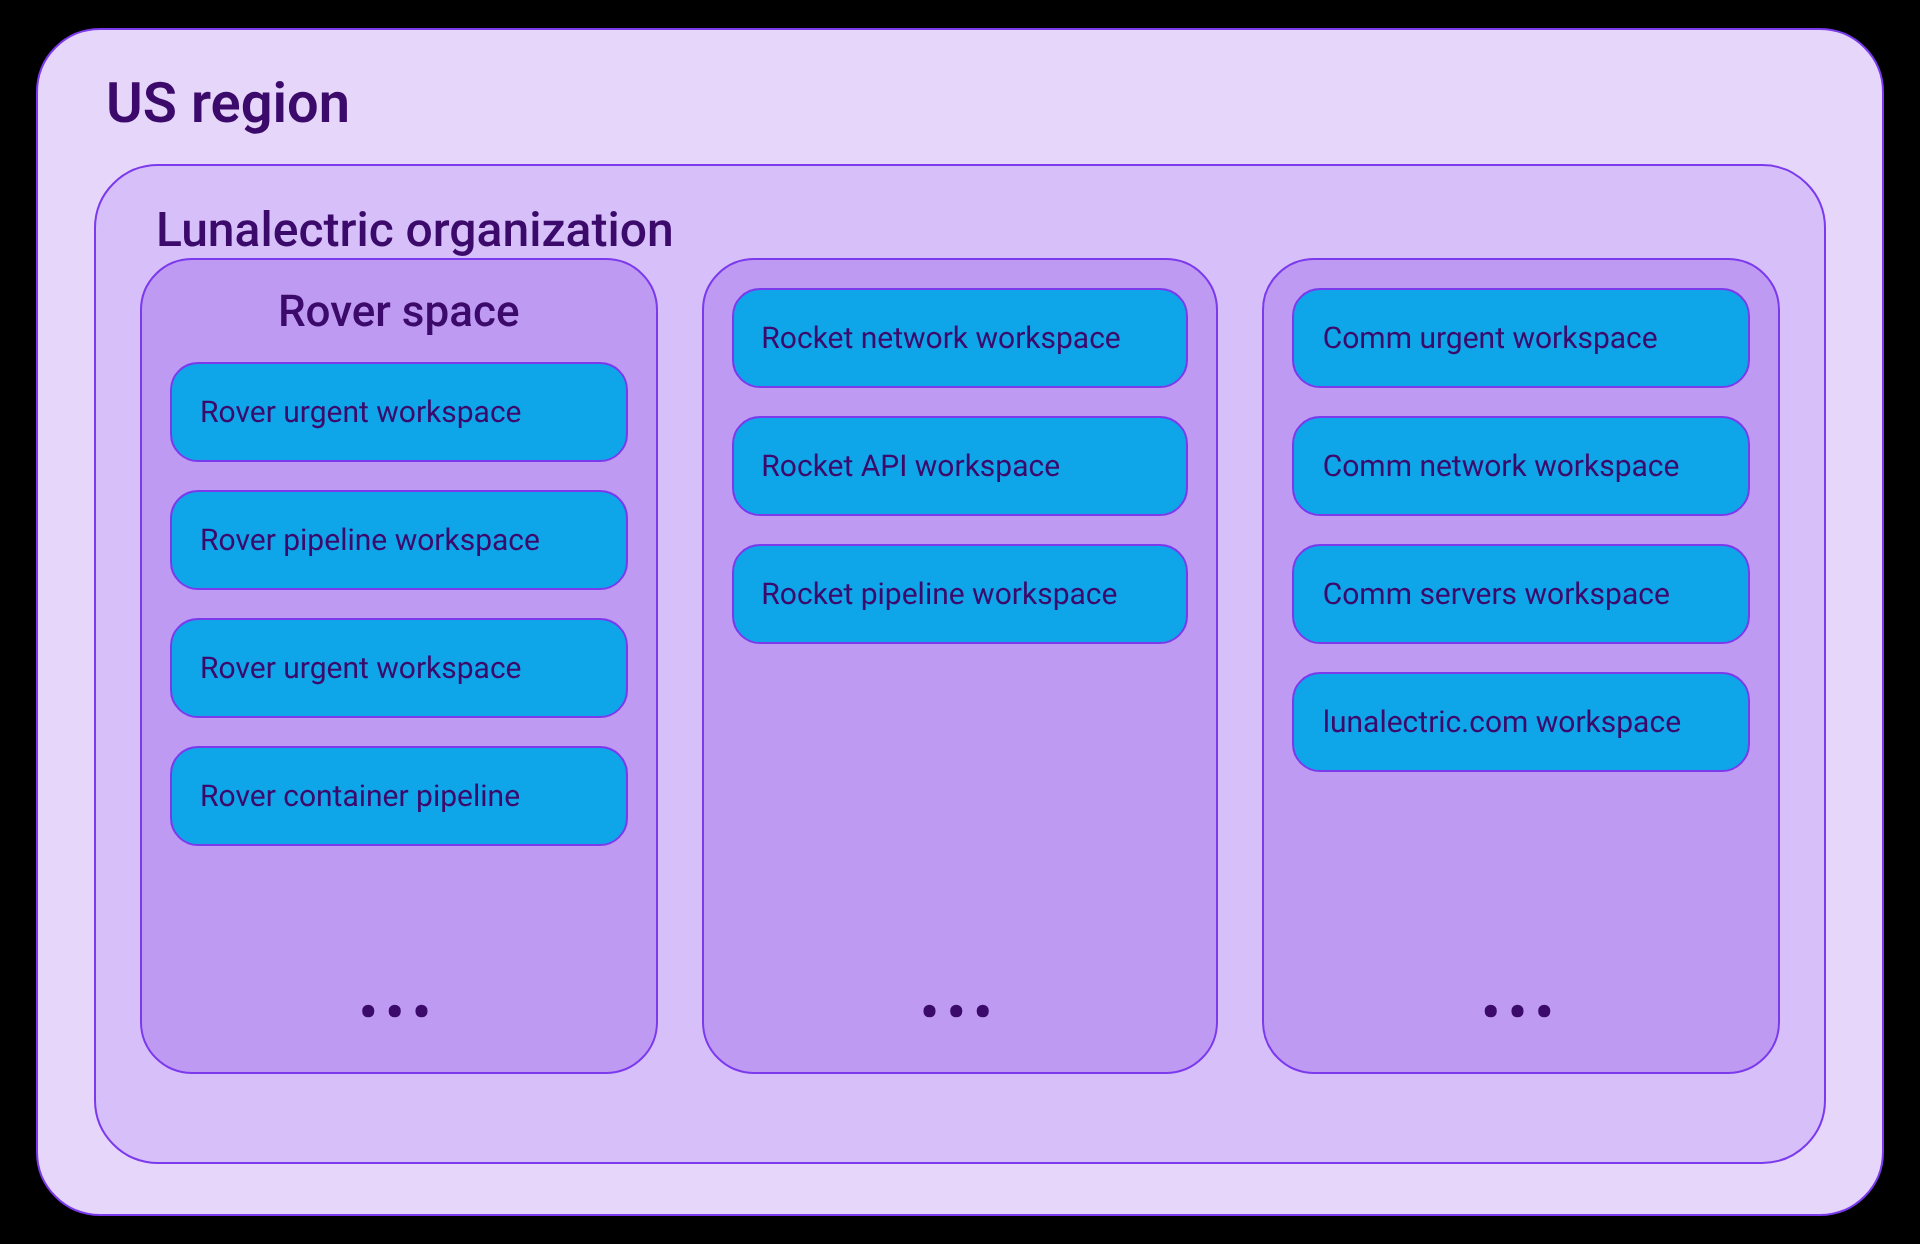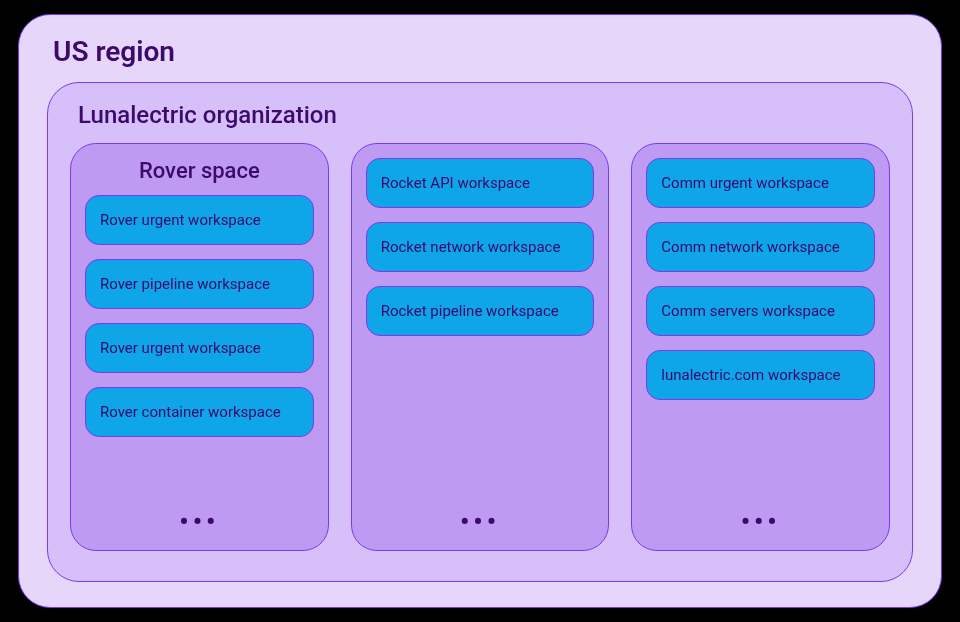--- a/index.html
+++ b/index.html
@@ -39,21 +39,20 @@
       background: #D7C0FA;
       border: 1.5px solid #7C3AED;
       border-radius: 32px;
       padding: 18px 22px 22px 22px;
     }
 
     .org-title {
       color: #3B0A6B;
       font-size: 24px;
       font-weight: 500;
-      margin-bottom: 14px;
       padding-left: 8px;
     }
 
     .spaces-row {
       display: flex;
       gap: 22px;
       height: calc(100% - 50px);
     }
 
     .space {
@@ -104,27 +103,27 @@
   <div class="organization">
     <div class="org-title">Lunalectric organization</div>
 
     <div class="spaces-row">
 
       <div class="space">
         <div class="space-title">Rover space</div>
         <div class="workspace">Rover urgent workspace</div>
         <div class="workspace">Rover pipeline workspace</div>
         <div class="workspace">Rover urgent workspace</div>
-        <div class="workspace">Rover container workspace</div>
+        <div class="workspace">Rover container pipeline</div>
         <div class="ellipsis">•••</div>
       </div>
 
       <div class="space">
+        <div class="workspace">Rocket network workspace</div>
         <div class="workspace">Rocket API workspace</div>
-        <div class="workspace">Rocket network workspace</div>
         <div class="workspace">Rocket pipeline workspace</div>
         <div class="ellipsis">•••</div>
       </div>
 
       <div class="space">
         <div class="workspace">Comm urgent workspace</div>
         <div class="workspace">Comm network workspace</div>
         <div class="workspace">Comm servers workspace</div>
         <div class="workspace">lunalectric.com workspace</div>
         <div class="ellipsis">•••</div>

